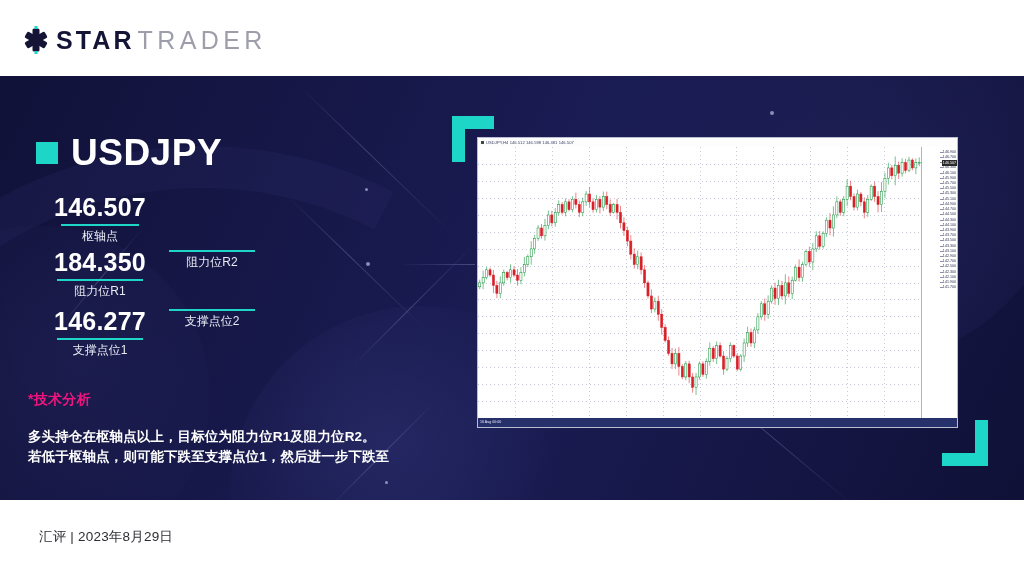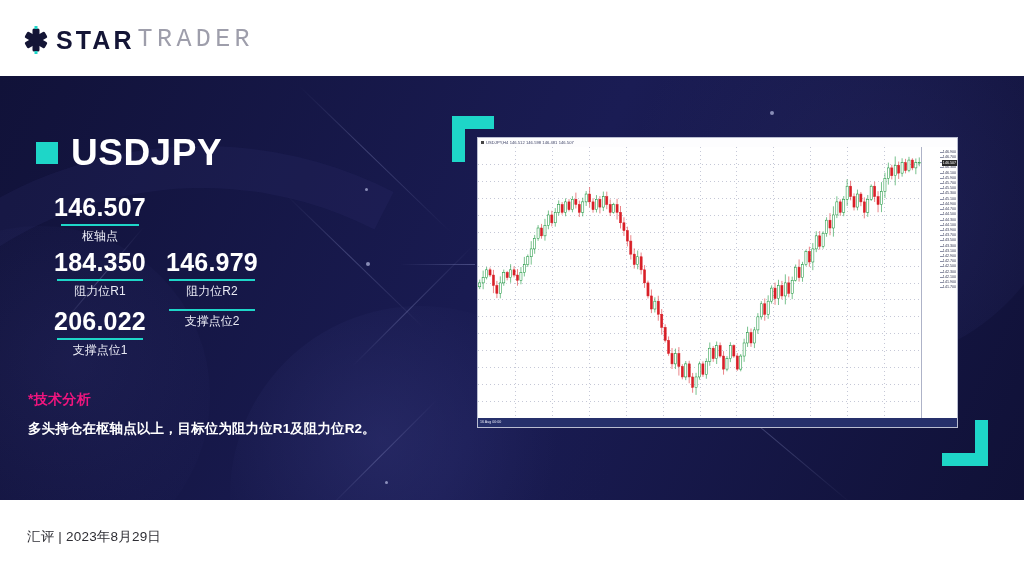--- a/index.html
+++ b/index.html
@@ -16,21 +16,21 @@
   #logo{position:absolute;left:23px;top:27px;display:flex;align-items:center;height:26px;}
   #logo-mark{position:relative;width:26px;height:26px;margin-right:7px;}
   .ast-bar{position:absolute;left:50%;top:50%;width:7px;height:23px;border-radius:1.5px;background:#141536;}
   .ast-b1{transform:translate(-50%,-50%) rotate(0deg);}
   .ast-b2{transform:translate(-50%,-50%) rotate(60deg);}
   .ast-b3{transform:translate(-50%,-50%) rotate(120deg);}
   .ast-dot{position:absolute;left:50%;width:3px;height:3px;background:#1ED6C8;transform:translateX(-50%);}
   .ast-dot-t{top:-1px;}
   .ast-dot-b{bottom:-1px;}
   #logo-star{font-weight:700;font-size:25px;letter-spacing:3.1px;color:#141536;line-height:26px;}
-  #logo-trader{font-weight:400;font-size:25px;letter-spacing:4.4px;color:#9e9eab;line-height:26px;margin-left:3px;font-family:Liberation Mono, monospace;}
+  #logo-trader{font-weight:400;font-size:25px;letter-spacing:4.4px;color:#9e9eab;line-height:26px;margin-left:3px;}
 
   
   #stage{position:absolute;left:0;top:76px;width:1024px;height:424px;background:#121340;overflow:hidden;z-index:2;}
   #stage-grad2{position:absolute;inset:0;background:linear-gradient(115deg,#111239 0%,#1a1c54 52%,#101137 100%);}
   .blob{position:absolute;border-radius:50%;}
   #blob1{left:230px;top:230px;width:380px;height:380px;
      background:radial-gradient(circle at 40% 35%, rgba(55,58,125,.40) 0%, rgba(25,27,78,.16) 52%, rgba(18,19,64,0) 72%);}
   #blob2{left:640px;top:-140px;width:430px;height:430px;
      background:radial-gradient(circle at 55% 65%, rgba(52,55,120,.30) 0%, rgba(18,19,64,0) 70%);}
   #blob3{left:-130px;top:150px;width:340px;height:340px;
@@ -59,21 +59,21 @@
   #lvl-r1{left:36px;top:172px;width:128px;}
   #lvl-r1 .lvl-rule{width:86px;}
   #lvl-r2{left:148px;top:172px;width:128px;}
   #lvl-r2 .lvl-rule{width:86px;}
   #lvl-s1{left:36px;top:231px;width:128px;}
   #lvl-s1 .lvl-rule{width:86px;}
   #lvl-s2{left:148px;top:231px;width:128px;}
   #lvl-s2 .lvl-rule{width:86px;}
 
   #analysis{position:absolute;left:28px;top:314px;width:370px;}
-  #analysis-title{font-size:14px;font-weight:700;color:#F0157E;line-height:18px;margin-bottom:11px;letter-spacing:.3px;}
+  #analysis-title{font-size:14px;font-weight:700;color:#F0157E;line-height:18px;margin-bottom:19px;letter-spacing:.3px;}
   #analysis-body{font-size:13.5px;font-weight:700;color:#ffffff;line-height:19.5px;letter-spacing:.1px;}
   #analysis-body div{white-space:nowrap;}
 
   
   #chart-wrap{position:absolute;left:452px;top:40px;width:540px;height:350px;z-index:4;}
   .bracket{position:absolute;}
   .bk-h{position:absolute;background:#1ED6C8;height:13px;}
   .bk-v{position:absolute;background:#1ED6C8;width:13px;}
   #bk-tl{left:0px;top:0px;width:42px;height:46px;}
   #bk-tl .bk-h{left:0;top:0;width:42px;}
@@ -98,21 +98,21 @@
   .ytick:before{content:"";position:absolute;left:-3px;top:2px;width:3px;height:1px;background:#8b90a8;}
   #ycur{position:absolute;right:0px;height:6px;background:#2a2a2a;color:#fff;font-size:3.6px;line-height:6px;
         padding:0 1px;white-space:nowrap;letter-spacing:.02px;}
   #mt4-xaxis{position:absolute;left:0;right:36px;bottom:0;height:9px;background:#fff;border-top:1px solid #aeb3c8;box-sizing:border-box;overflow:hidden;}
   .xtick{position:absolute;top:1px;font-size:3.5px;color:#2b2f4d;line-height:7px;white-space:nowrap;
          background:#eef0f7;border:1px solid #ccd0e0;padding:0 1px;box-sizing:border-box;}
   #mt4-statusbar{position:absolute;left:0;right:0;bottom:0;height:9px;background:#26306b;}
   #mt4-statuslabel{position:absolute;left:2px;top:0;height:9px;line-height:9px;font-size:3.6px;color:#e8eaf6;white-space:nowrap;}
 
   
-  #footer{position:absolute;left:0;top:500px;width:864px;height:76px;background:#ffffff;z-index:6;}
+  #footer{position:absolute;left:12px;top:500px;width:864px;height:76px;background:#ffffff;z-index:6;}
   #footer-text{position:absolute;left:27px;top:27px;font-size:13.5px;color:#2e2e34;line-height:20px;letter-spacing:.2px;}
 </style>
 </head>
 <body>
 
 <div id="page">
 
   <div id="header">
     <div id="logo">
       <span id="logo-mark">
@@ -161,40 +161,40 @@
         <div class="lvl-lbl">枢轴点</div>
       </div>
 
       <div class="lvl" id="lvl-r1">
         <div class="lvl-val">184.350</div>
         <div class="lvl-rule"></div>
         <div class="lvl-lbl">阻力位R1</div>
       </div>
 
       <div class="lvl" id="lvl-r2">
-        <div class="lvl-val">146.979</div>
         <div class="lvl-rule"></div>
         <div class="lvl-lbl">阻力位R2</div>
       </div>
 
       <div class="lvl" id="lvl-s1">
-        <div class="lvl-val">206.022</div>
+        <div class="lvl-val">146.277</div>
         <div class="lvl-rule"></div>
         <div class="lvl-lbl">支撑点位1</div>
       </div>
 
       <div class="lvl" id="lvl-s2">
         <div class="lvl-rule"></div>
         <div class="lvl-lbl">支撑点位2</div>
       </div>
 
       <div id="analysis">
         <div id="analysis-title">*技术分析</div>
         <div id="analysis-body">
           <div>多头持仓在枢轴点以上，目标位为阻力位R1及阻力位R2。</div>
+          <div>若低于枢轴点，则可能下跌至支撑点位1，然后进一步下跌至</div>
         </div>
       </div>
 
     </div>
 
     <div id="chart-wrap">
 
       <div class="bracket" id="bk-tl">
         <span class="bk-h"></span>
           <span class="bk-v"></span>

